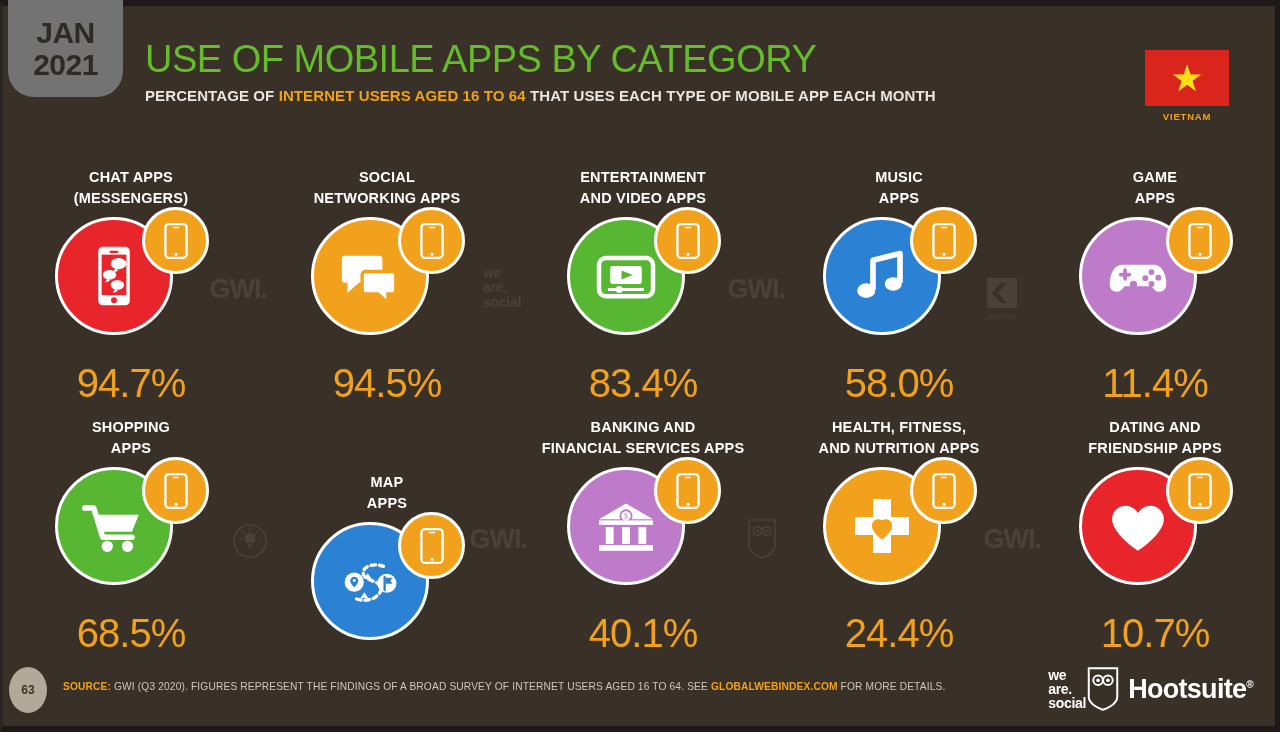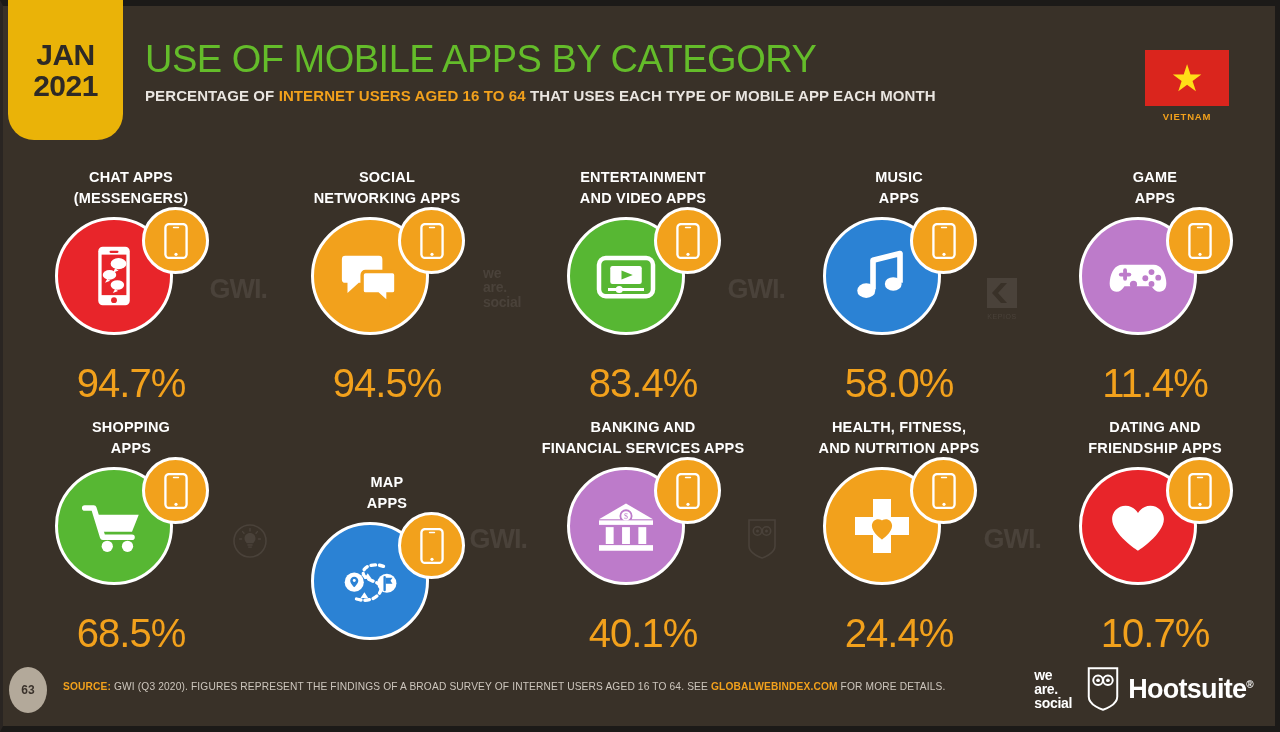--- a/index.html
+++ b/index.html
@@ -16,22 +16,22 @@
     border-top: 6px solid #1c1a18;
     border-bottom: 6px solid #1c1a18;
     border-left: 3px solid #2a2522;
     border-right: 5px solid #1c1a18;
   }
 
   
   #header { position: absolute; left: 0; top: 0; width: 100%; height: 128px; }
   .date-badge {
     position: absolute; left: 5px; top: -6px;
-    width: 115px; height: 140px;
-    background: #eab308;
+    width: 115px; height: 97px;
+    background: #737373;
     border-radius: 0 0 26px 26px;
     display: flex; flex-direction: column;
     align-items: center; justify-content: center;
     color: #2e2a26;
     font-weight: bold; font-size: 30px; line-height: 1.05;
     letter-spacing: -0.5px;
   }
   .title-block { position: absolute; left: 142px; top: 34px; }
   .main-title {
     color: #64bc2a; font-size: 38px; font-weight: normal;
@@ -113,21 +113,21 @@
     font-size: 12px; font-weight: bold;
   }
   .source-line {
     position: absolute; left: 60px; top: 27px;
     font-size: 10.2px; color: #cdc6bd; letter-spacing: 0.15px;
   }
   .source-line .src-key { color: #f2a11c; font-weight: bold; }
   .source-line .src-link { color: #f2a11c; font-weight: bold; }
   .logos {
     position: absolute; right: 22px; top: 12px;
-    display: flex; align-items: center; gap: 14px;
+    display: flex; align-items: center; 
   }
   .logo-was {
     color: #ffffff; font-size: 14px; font-weight: bold;
     line-height: 1.0; letter-spacing: -0.3px; text-align: left;
   }
   .logo-hoot { display: flex; align-items: center; gap: 8px; }
   .logo-hoot .hoot-text {
     color: #ffffff; font-size: 27px; font-weight: bold; letter-spacing: -0.7px;
   }
   .logo-hoot .reg { font-size: 10px; vertical-align: super; }

